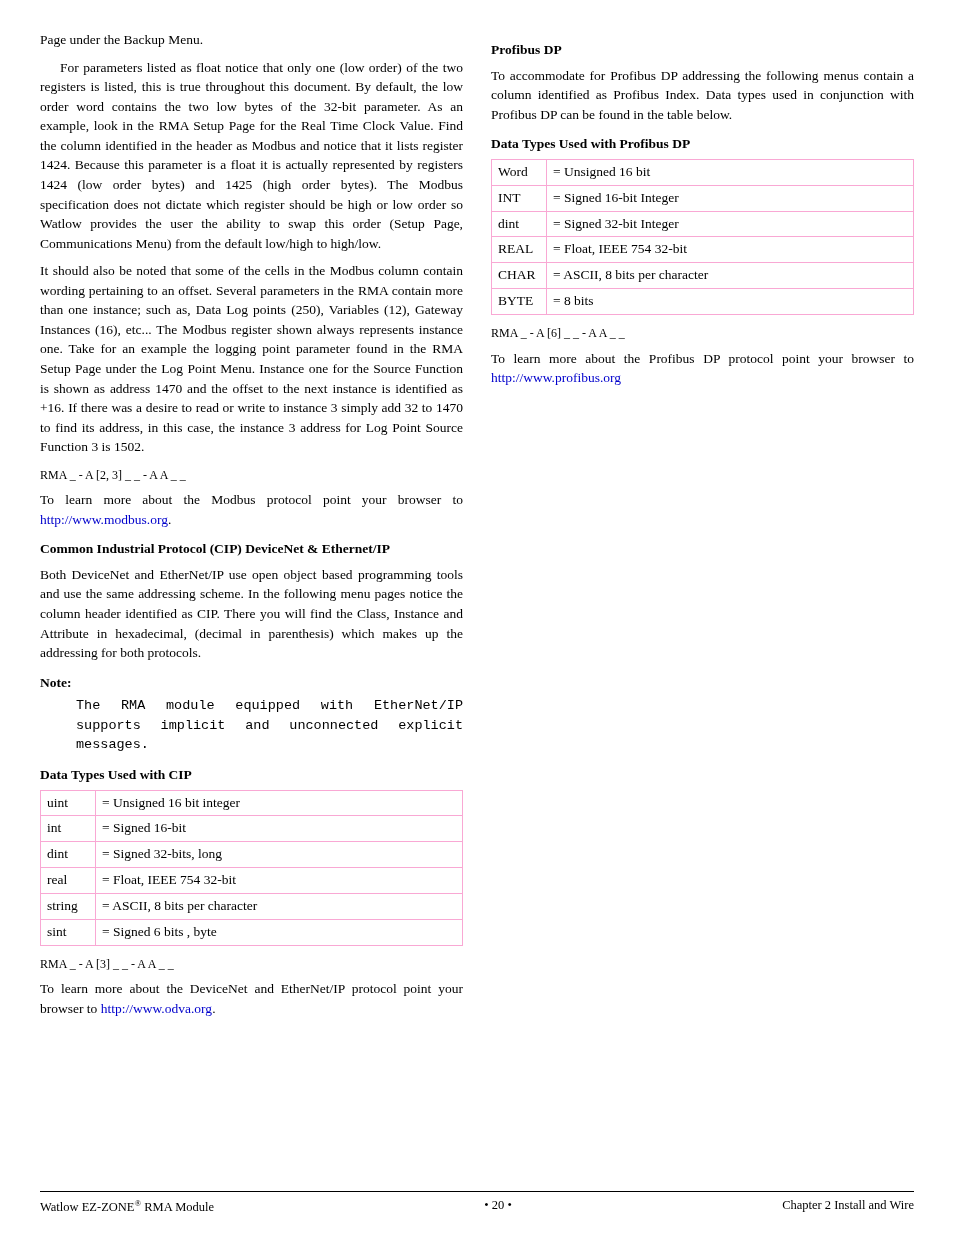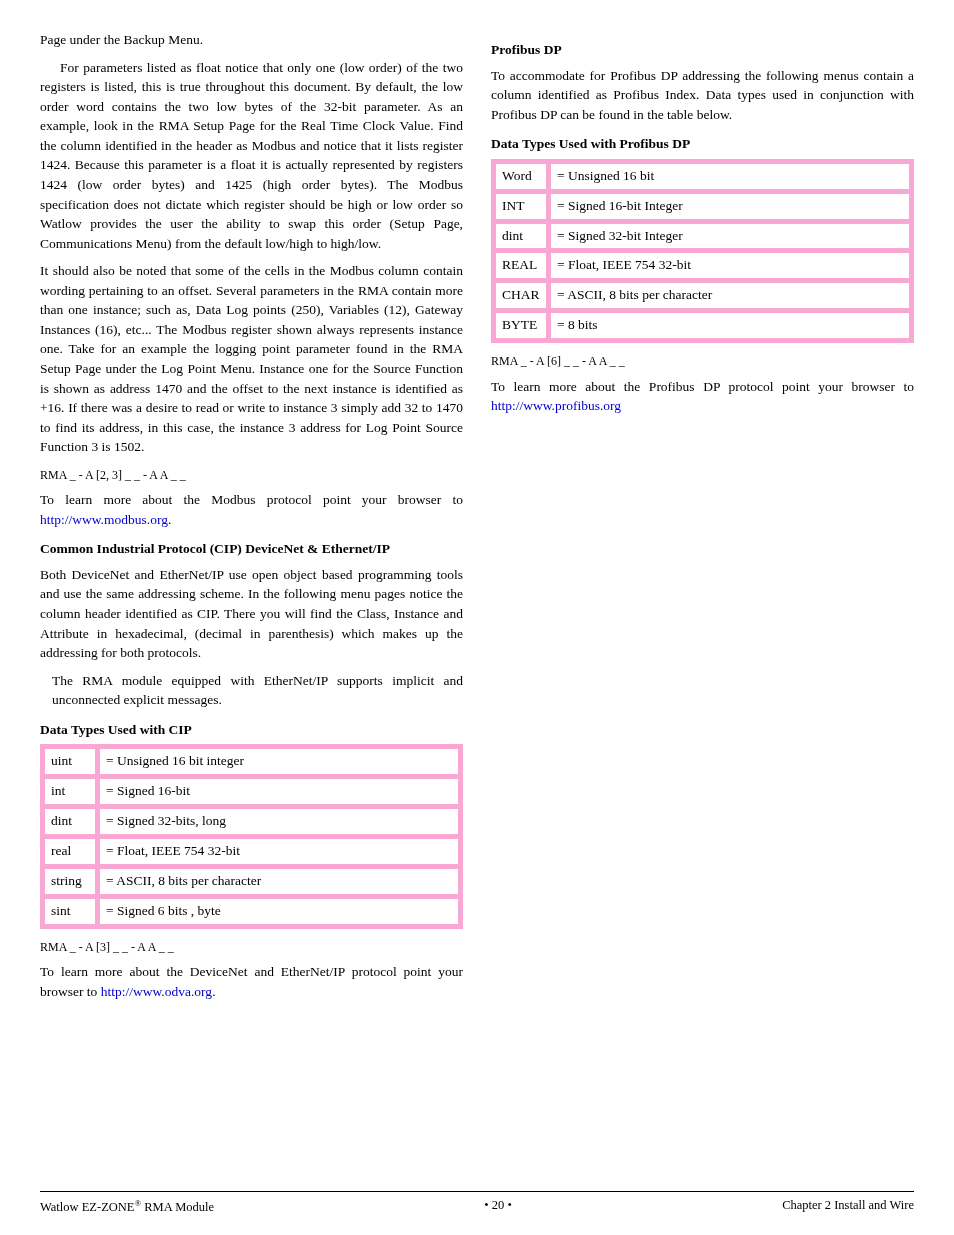--- a/index.html
+++ b/index.html
@@ -49,42 +49,43 @@
       font-weight: bold;
       margin-bottom: 5px;
       margin-top: 10px;
     }
     table {
       border-collapse: collapse;
       width: 100%;
       margin-bottom: 10px;
     }
     table td {
-      border: 5px solid #f9a8d4;
+      border: 1px solid #f9a8d4;
       padding: 3px 6px;
       line-height: 1.4;
     }
     table td:first-child {
       white-space: nowrap;
       width: 55px;
     }
     .rma-line {
       margin-top: 10px;
       margin-bottom: 6px;
       font-size: 12px;
     }
     .note-label {
       font-weight: bold;
       margin-top: 10px;
       margin-bottom: 4px;
     }
     .note-text {
-      margin-left: 12px;
+      margin-left: 36px;
       margin-bottom: 8px;
       line-height: 1.45;
+      font-family: Liberation Mono, monospace;
     }
     a {
       color: #0000cc;
       text-decoration: none;
     }
     .footer {
       border-top: 1px solid #000;
       padding-top: 6px;
       display: flex;
       justify-content: space-between;
@@ -118,20 +119,21 @@
 
       <p>
         <span>To learn more about the Modbus protocol point your browser to</span>
         <a href="#">http://www.modbus.org</a><span>.</span>
       </p>
 
       <p class="section-heading">Common Industrial Protocol (CIP) DeviceNet &amp; Ethernet/IP</p>
 
       <p>Both DeviceNet and EtherNet/IP use open object based programming tools and use the same addressing scheme. In the following menu pages notice the column header identified as CIP. There you will find the Class, Instance and Attribute in hexadecimal, (decimal in parenthesis) which makes up the addressing for both protocols.</p>
 
+      <p class="note-label">Note:</p>
       <p class="note-text">The RMA module equipped with EtherNet/IP supports implicit and unconnected explicit messages.</p>
 
       <p class="table-heading">Data Types Used with CIP</p>
 
       <table>
         <tbody id="cip-table-body">
         <tr>
               <td>uint</td>
               <td>= Unsigned 16 bit integer</td>
             </tr>

